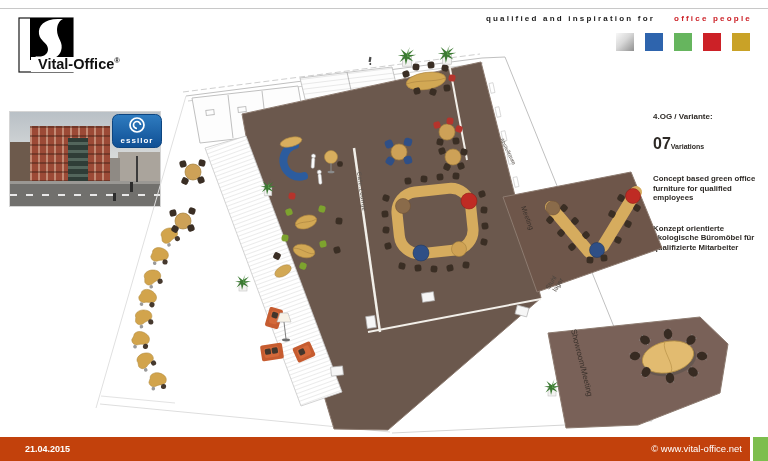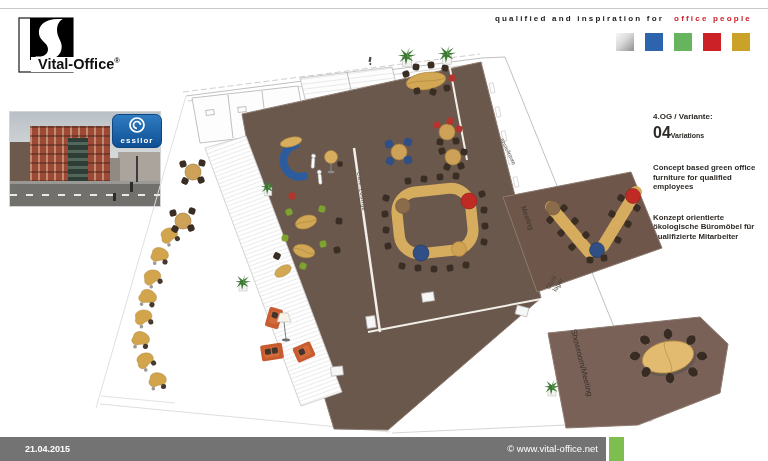--- a/index.html
+++ b/index.html
@@ -4,21 +4,21 @@
 <style>
   html,body{margin:0;padding:0}
   body{width:768px;height:461px;position:relative;background:#fff;overflow:hidden;
        font-family:"Liberation Sans",sans-serif;color:#1c1c1c}
 
   
   .top-rule{position:absolute;left:0;top:8px;width:768px;height:1px;background:#9b9b9b;opacity:.55}
   .logo-svg{position:absolute;left:18px;top:16px}
   .tagline{position:absolute;right:16px;top:14px;font-size:8px;font-weight:bold;
            letter-spacing:2.2px;white-space:nowrap}
-  .tag-red{color:#cc2127;margin-left:10px}
+  .tag-red{color:#cc2127;margin-left:19px}
   .palette{position:absolute;right:18px;top:33px;display:flex;gap:11px}
   .sq{width:18px;height:18px}
   .sq-silver{background:linear-gradient(135deg,#f8f8f8 0%,#d8d8d8 45%,#8f8f8f 100%)}
   .sq-blue{background:#2e64ad}
   .sq-green{background:#66b55e}
   .sq-red{background:#cc2127}
   .sq-gold{background:#c9a227}
 
   
   .photo{position:absolute;left:10px;top:112px;width:150px;height:94px;overflow:hidden;
@@ -37,27 +37,27 @@
   .curb{position:absolute;left:0;bottom:22px;width:150px;height:3px;background:#9a9894}
   .lane{position:absolute;left:0;bottom:10px;width:150px;height:2px;background:
       repeating-linear-gradient(90deg,#e8e8e8 0 7px,transparent 7px 16px)}
   .ped{position:absolute;width:3px;height:8px;background:#2c2c2c}
   .pole{position:absolute;right:22px;bottom:24px;width:2px;height:26px;background:#3b3b3b}
 
   .essilor{position:absolute;left:112px;top:114px}
 
   
   .info{position:absolute;left:653px;top:112px;width:106px;font-weight:bold;color:#2e2a26}
-  .info .variant{font-size:8px;margin-bottom:3px}
+  .info .variant{font-size:8px;margin-bottom:14px}
   .info .num{font-size:16px;line-height:16px}
   .info .unit{font-size:7px}
   .info p{font-size:7.8px;line-height:1.22;margin:21px 0 0 0}
 
   
-  .footer{position:absolute;left:0;top:437px;width:624px;height:24px;background:#737373}
+  .footer{position:absolute;left:0;top:437px;width:768px;height:24px;background:#c2410c}
   .footer .gap{position:absolute;right:15px;top:0;width:3px;height:24px;background:#fff}
   .footer .lite{position:absolute;right:0;top:0;width:15px;height:24px;background:#7dbe4e}
   .footer .date{position:absolute;left:25px;top:0;line-height:24px;color:#fff;
                 font-size:9px;font-weight:bold}
   .footer .site{position:absolute;right:26px;top:0;line-height:24px;color:#fff;
                 font-size:9.5px;font-weight:normal}
 
   .plan{position:absolute;left:0;top:0}
   .plan text{font-family:"Liberation Sans",sans-serif}
 </style>
@@ -105,21 +105,21 @@
     </linearGradient>
   </defs>
   <rect x="0.5" y="0.5" width="49" height="33" rx="6" fill="url(#ebg)" stroke="#0d4580"></rect>
   <circle cx="25" cy="11" r="7" fill="none" stroke="#fff" stroke-width="1.7"></circle>
   <path d="M28.5,11 a3.5,3.5 0 1 0 -3.5,3.5" fill="none" stroke="#fff" stroke-width="1.7"></path>
   <text x="25" y="29" text-anchor="middle" font-size="8" font-weight="bold" letter-spacing="1" fill="#fff">essilor</text>
 </svg>
 
 <div class="info">
   <div class="variant">4.OG / Variante:</div>
-  <div><span class="num">04</span><span class="unit">Variations</span></div>
+  <div><span class="num">07</span><span class="unit">Variations</span></div>
   <p>Concept based green office furniture for qualified employees</p>
   <p>Konzept orientierte ökologische Büromöbel für qualifizierte Mitarbeiter</p>
 </div>
 
 <svg class="plan" width="768" height="461" viewBox="0 0 768 461">
   <defs>
     <pattern id="deck" width="4" height="4" patternUnits="userSpaceOnUse" patternTransform="rotate(-110)">
       <rect width="4" height="4" fill="#ffffff"></rect>
         <line x1="0" y1="0" x2="0" y2="4" stroke="#d8d8d8" stroke-width="1"></line>
     </pattern>

